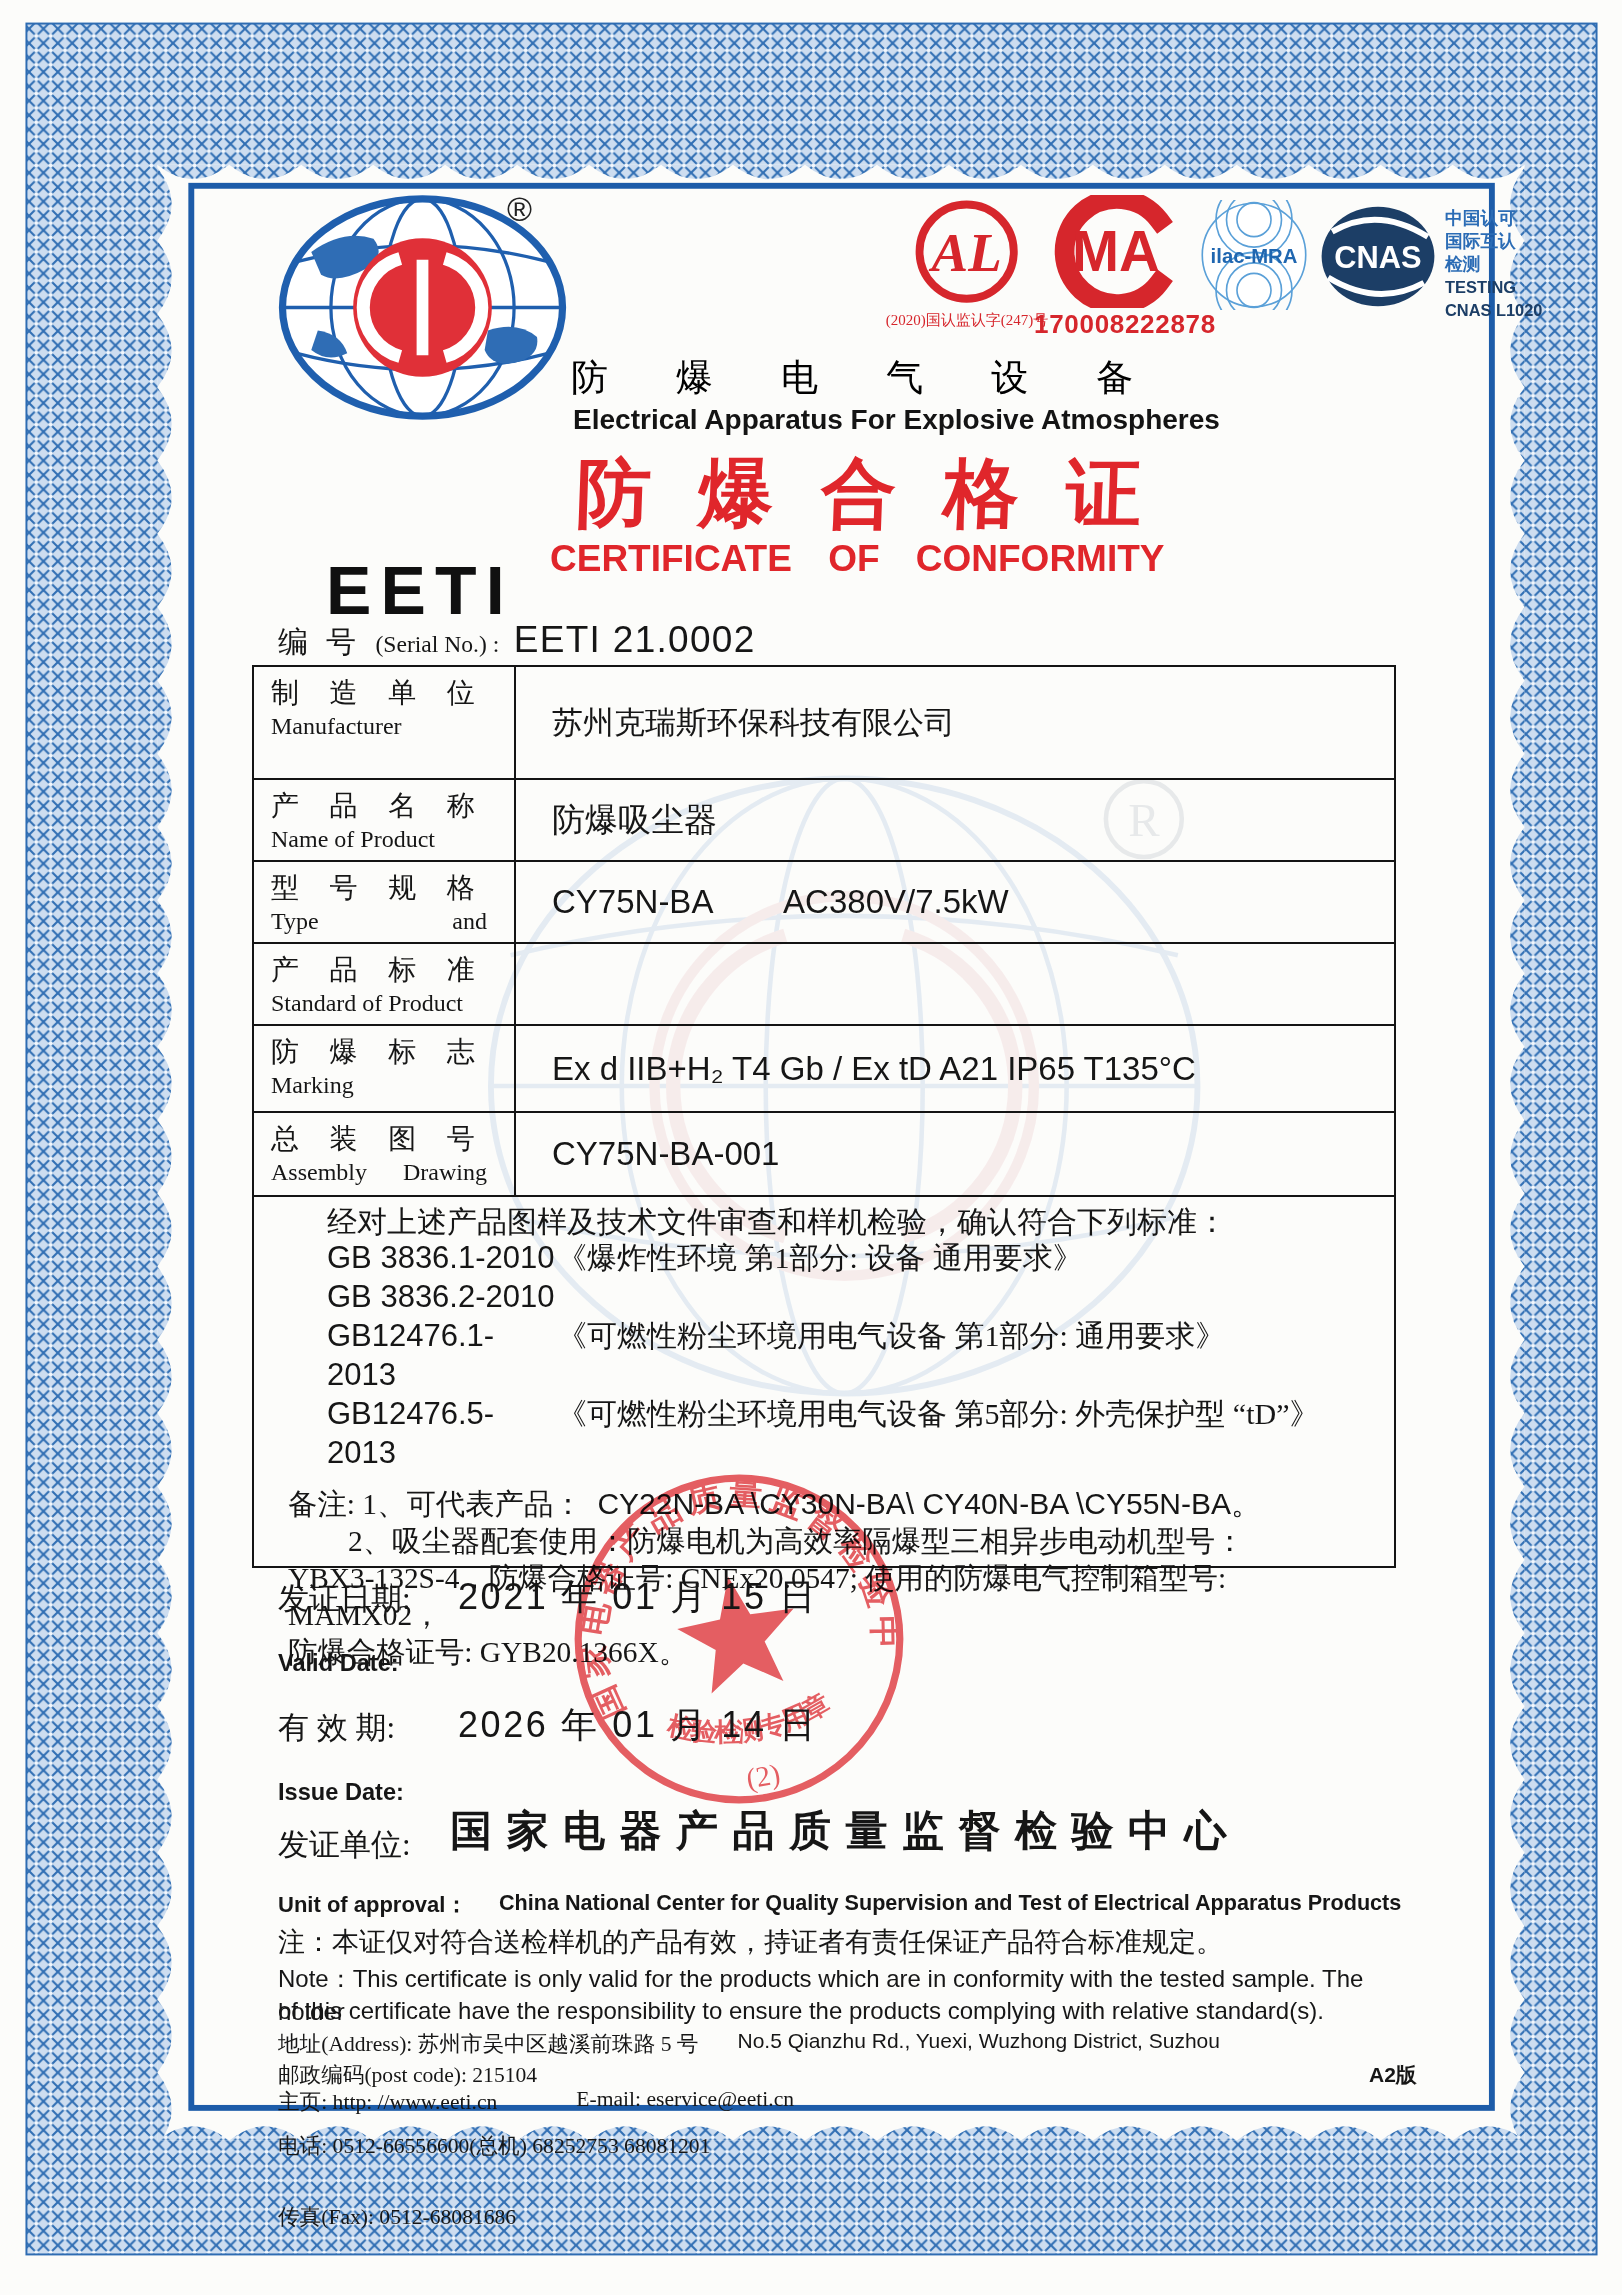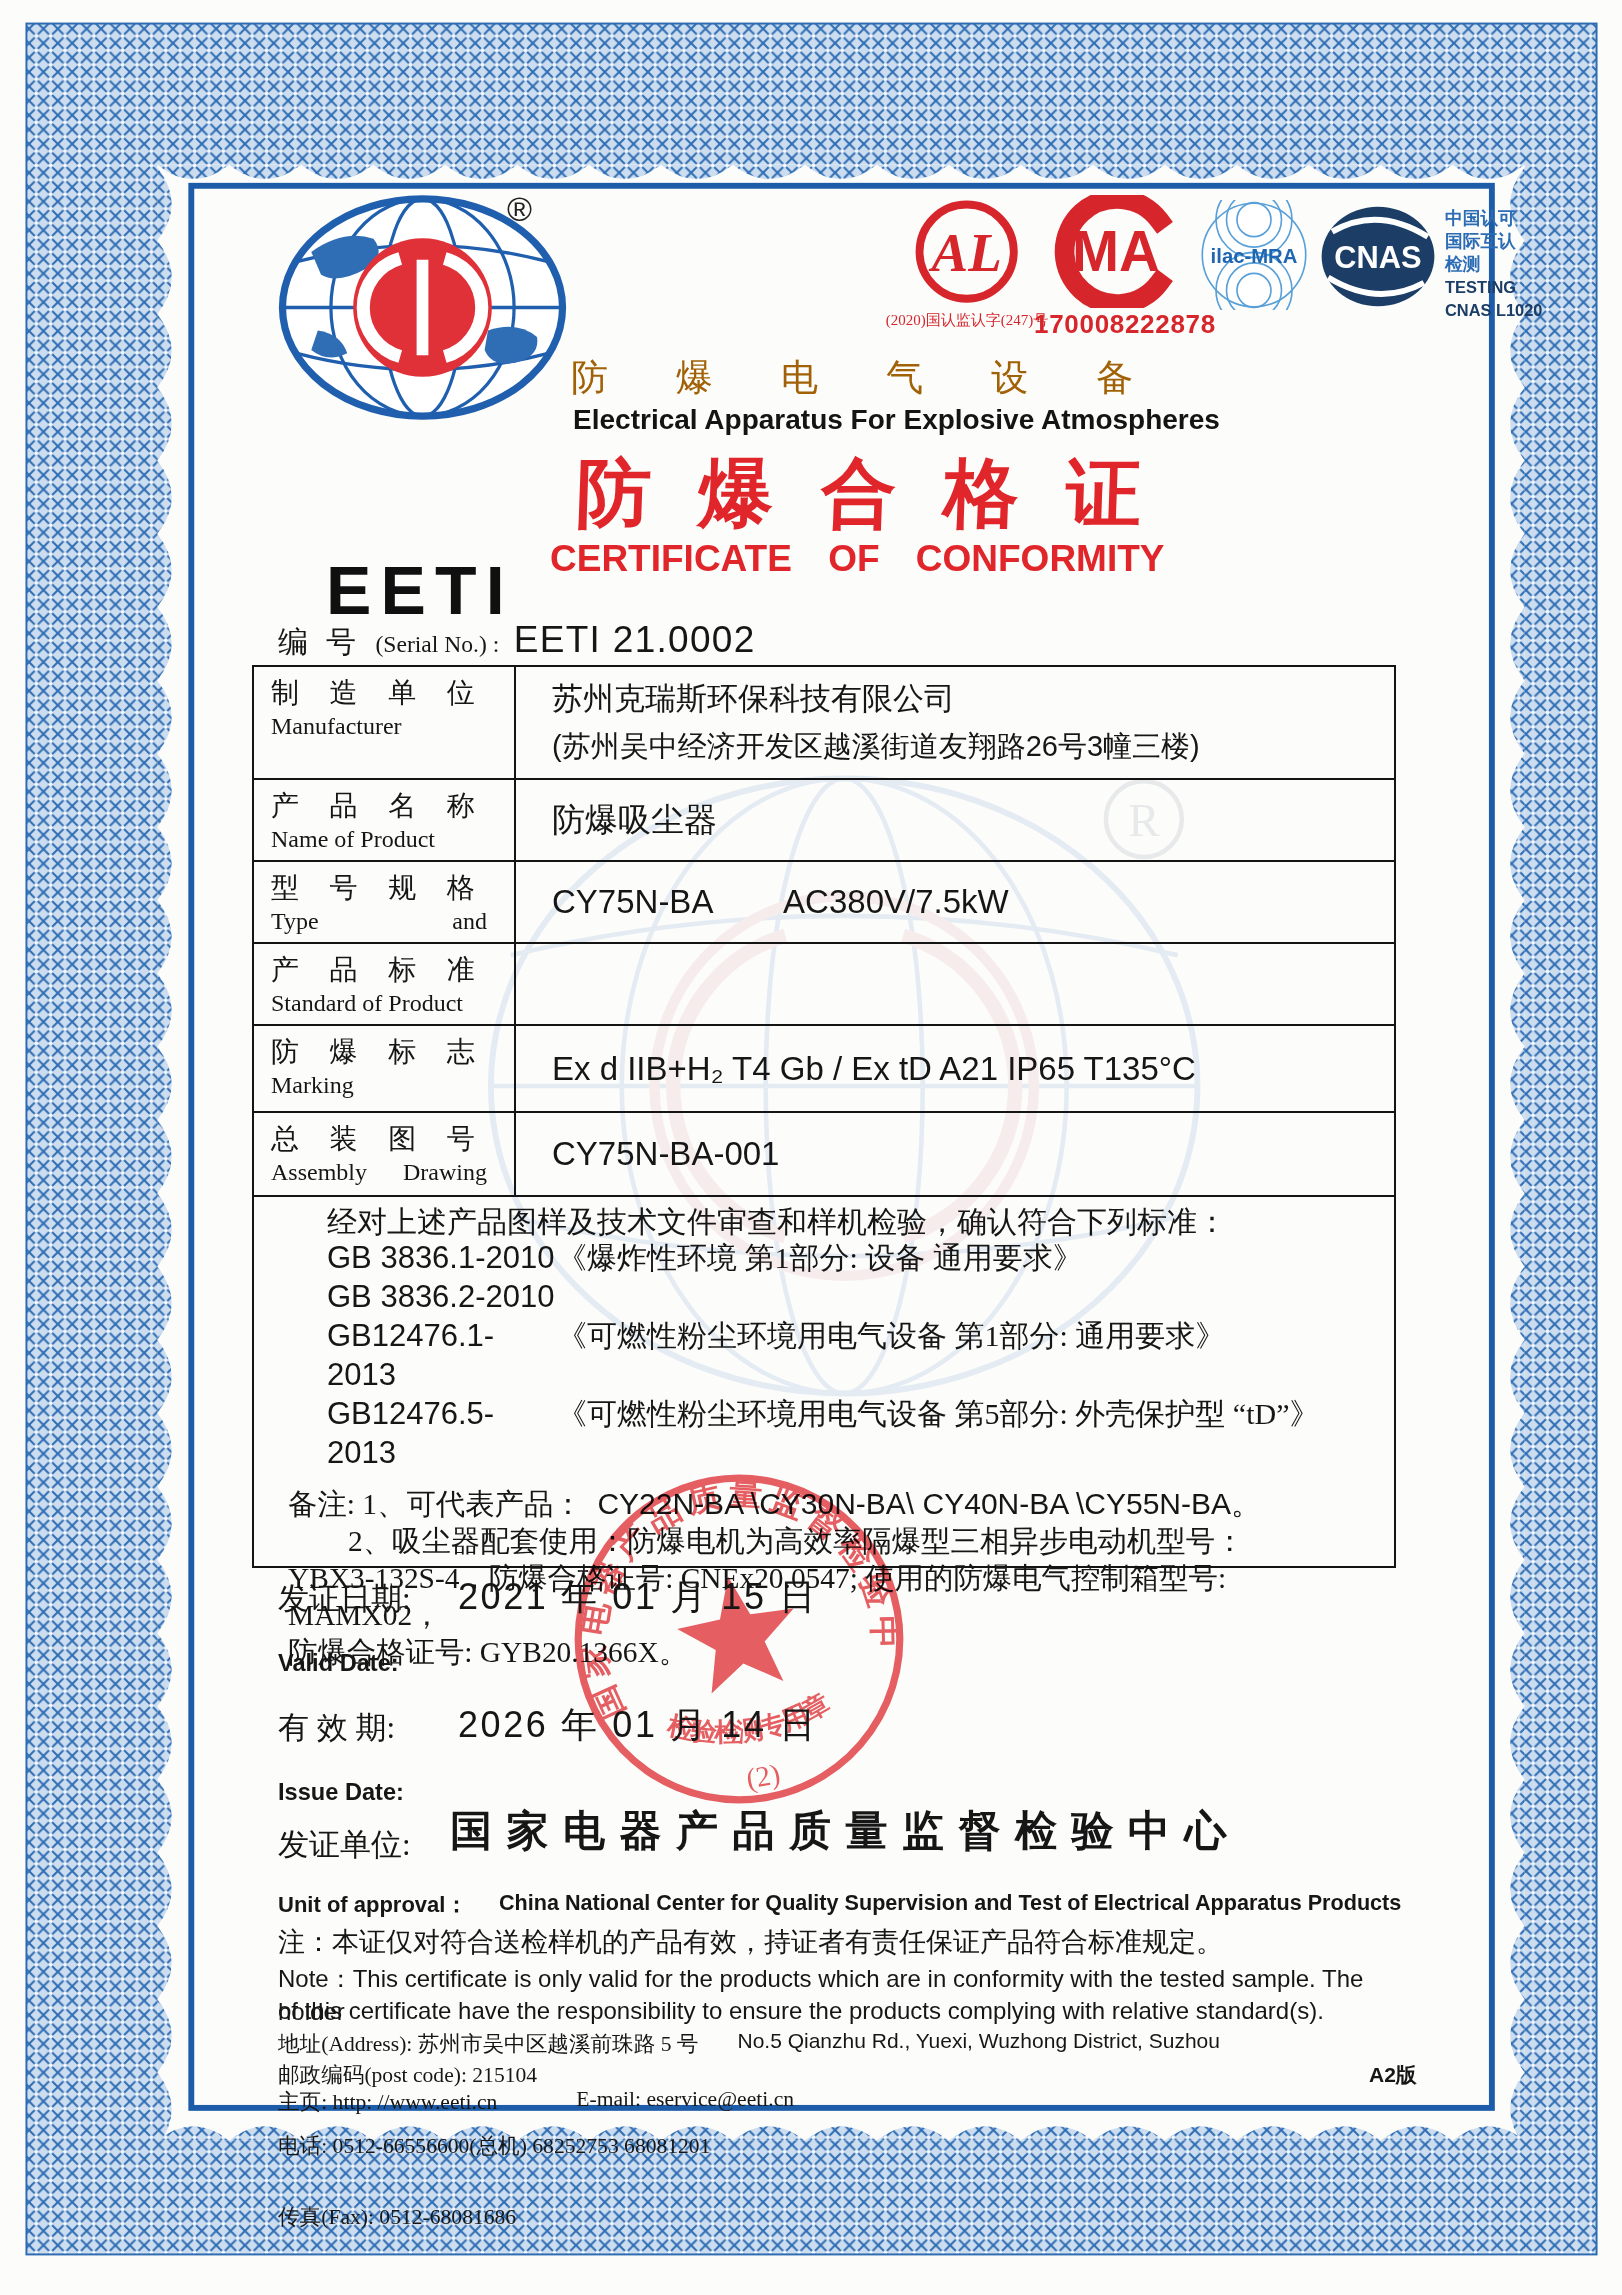--- a/index.html
+++ b/index.html
@@ -12,21 +12,21 @@
              font-size:68px;letter-spacing:9.2px;color:#101010;}
   .regmark{left:507px;top:190px;font-size:34px;color:#222;font-family:"Liberation Sans",sans-serif;}
   .mark-caption{color:#d6262c;text-align:center;font-family:"Liberation Serif",serif;}
   .al-cap{left:872px;top:311px;width:190px;font-size:15px;}
   .cma-num{left:1034px;top:309px;width:157px;font-size:26px;font-weight:bold;
            font-family:"Liberation Sans",sans-serif;letter-spacing:0.7px;}
   .cnas-cap{left:1445px;top:207px;width:105px;font-family:"Liberation Sans",sans-serif;}
   .cnas-cap div{font-size:17.7px;line-height:23px;font-weight:bold;color:#2b6cb5;}
   .cnas-cap div.dk{color:#1c3e66;font-size:16.4px;}
   
-  .cn-device{left:571px;top:353px;font-size:37px;letter-spacing:29.4px;color:#a16207;}
+  .cn-device{left:571px;top:353px;font-size:37px;letter-spacing:29.4px;color:#000000;}
   .en-device{left:530px;top:404px;width:733px;text-align:center;font-size:28px;font-weight:bold;
              font-family:"Liberation Sans",sans-serif;color:#141414;}
   .cn-title{left:576px;top:444px;font-size:75px;font-weight:bold;letter-spacing:14.4px;
             color:#e0262b;transform:skewX(-2deg);}
   .en-title{left:550px;top:538px;width:694px;text-align:left;font-size:37px;font-weight:bold;
             font-family:"Liberation Sans",sans-serif;word-spacing:26px;color:#e0262b;}
   
   .serial{left:278px;top:619px;display:flex;align-items:baseline;gap:14.4px;}
   .serial .cn{font-size:30px;letter-spacing:5.2px;}
   .serial .en{font-size:23.6px;}
@@ -174,21 +174,20 @@
   </div>
 
   <div class="abs tbox">
     <div class="trow" style="height:111px">
       <div class="tlabel">
         <div class="cn">制 造 单 位</div>
         <div class="en">Manufacturer</div>
       </div>
       <div class="tval">
         <div class="v" style="font-size:31px">苏州克瑞斯环保科技有限公司</div>
-        <div class="v v2">(苏州吴中经济开发区越溪街道友翔路26号3幢三楼)</div>
       </div>
     </div>
     <div class="trow" style="height:80px">
       <div class="tlabel">
         <div class="cn">产 品 名 称</div>
         <div class="en">Name of Product</div>
       </div>
       <div class="tval">
         <div class="v">防爆吸尘器</div>
       </div>

